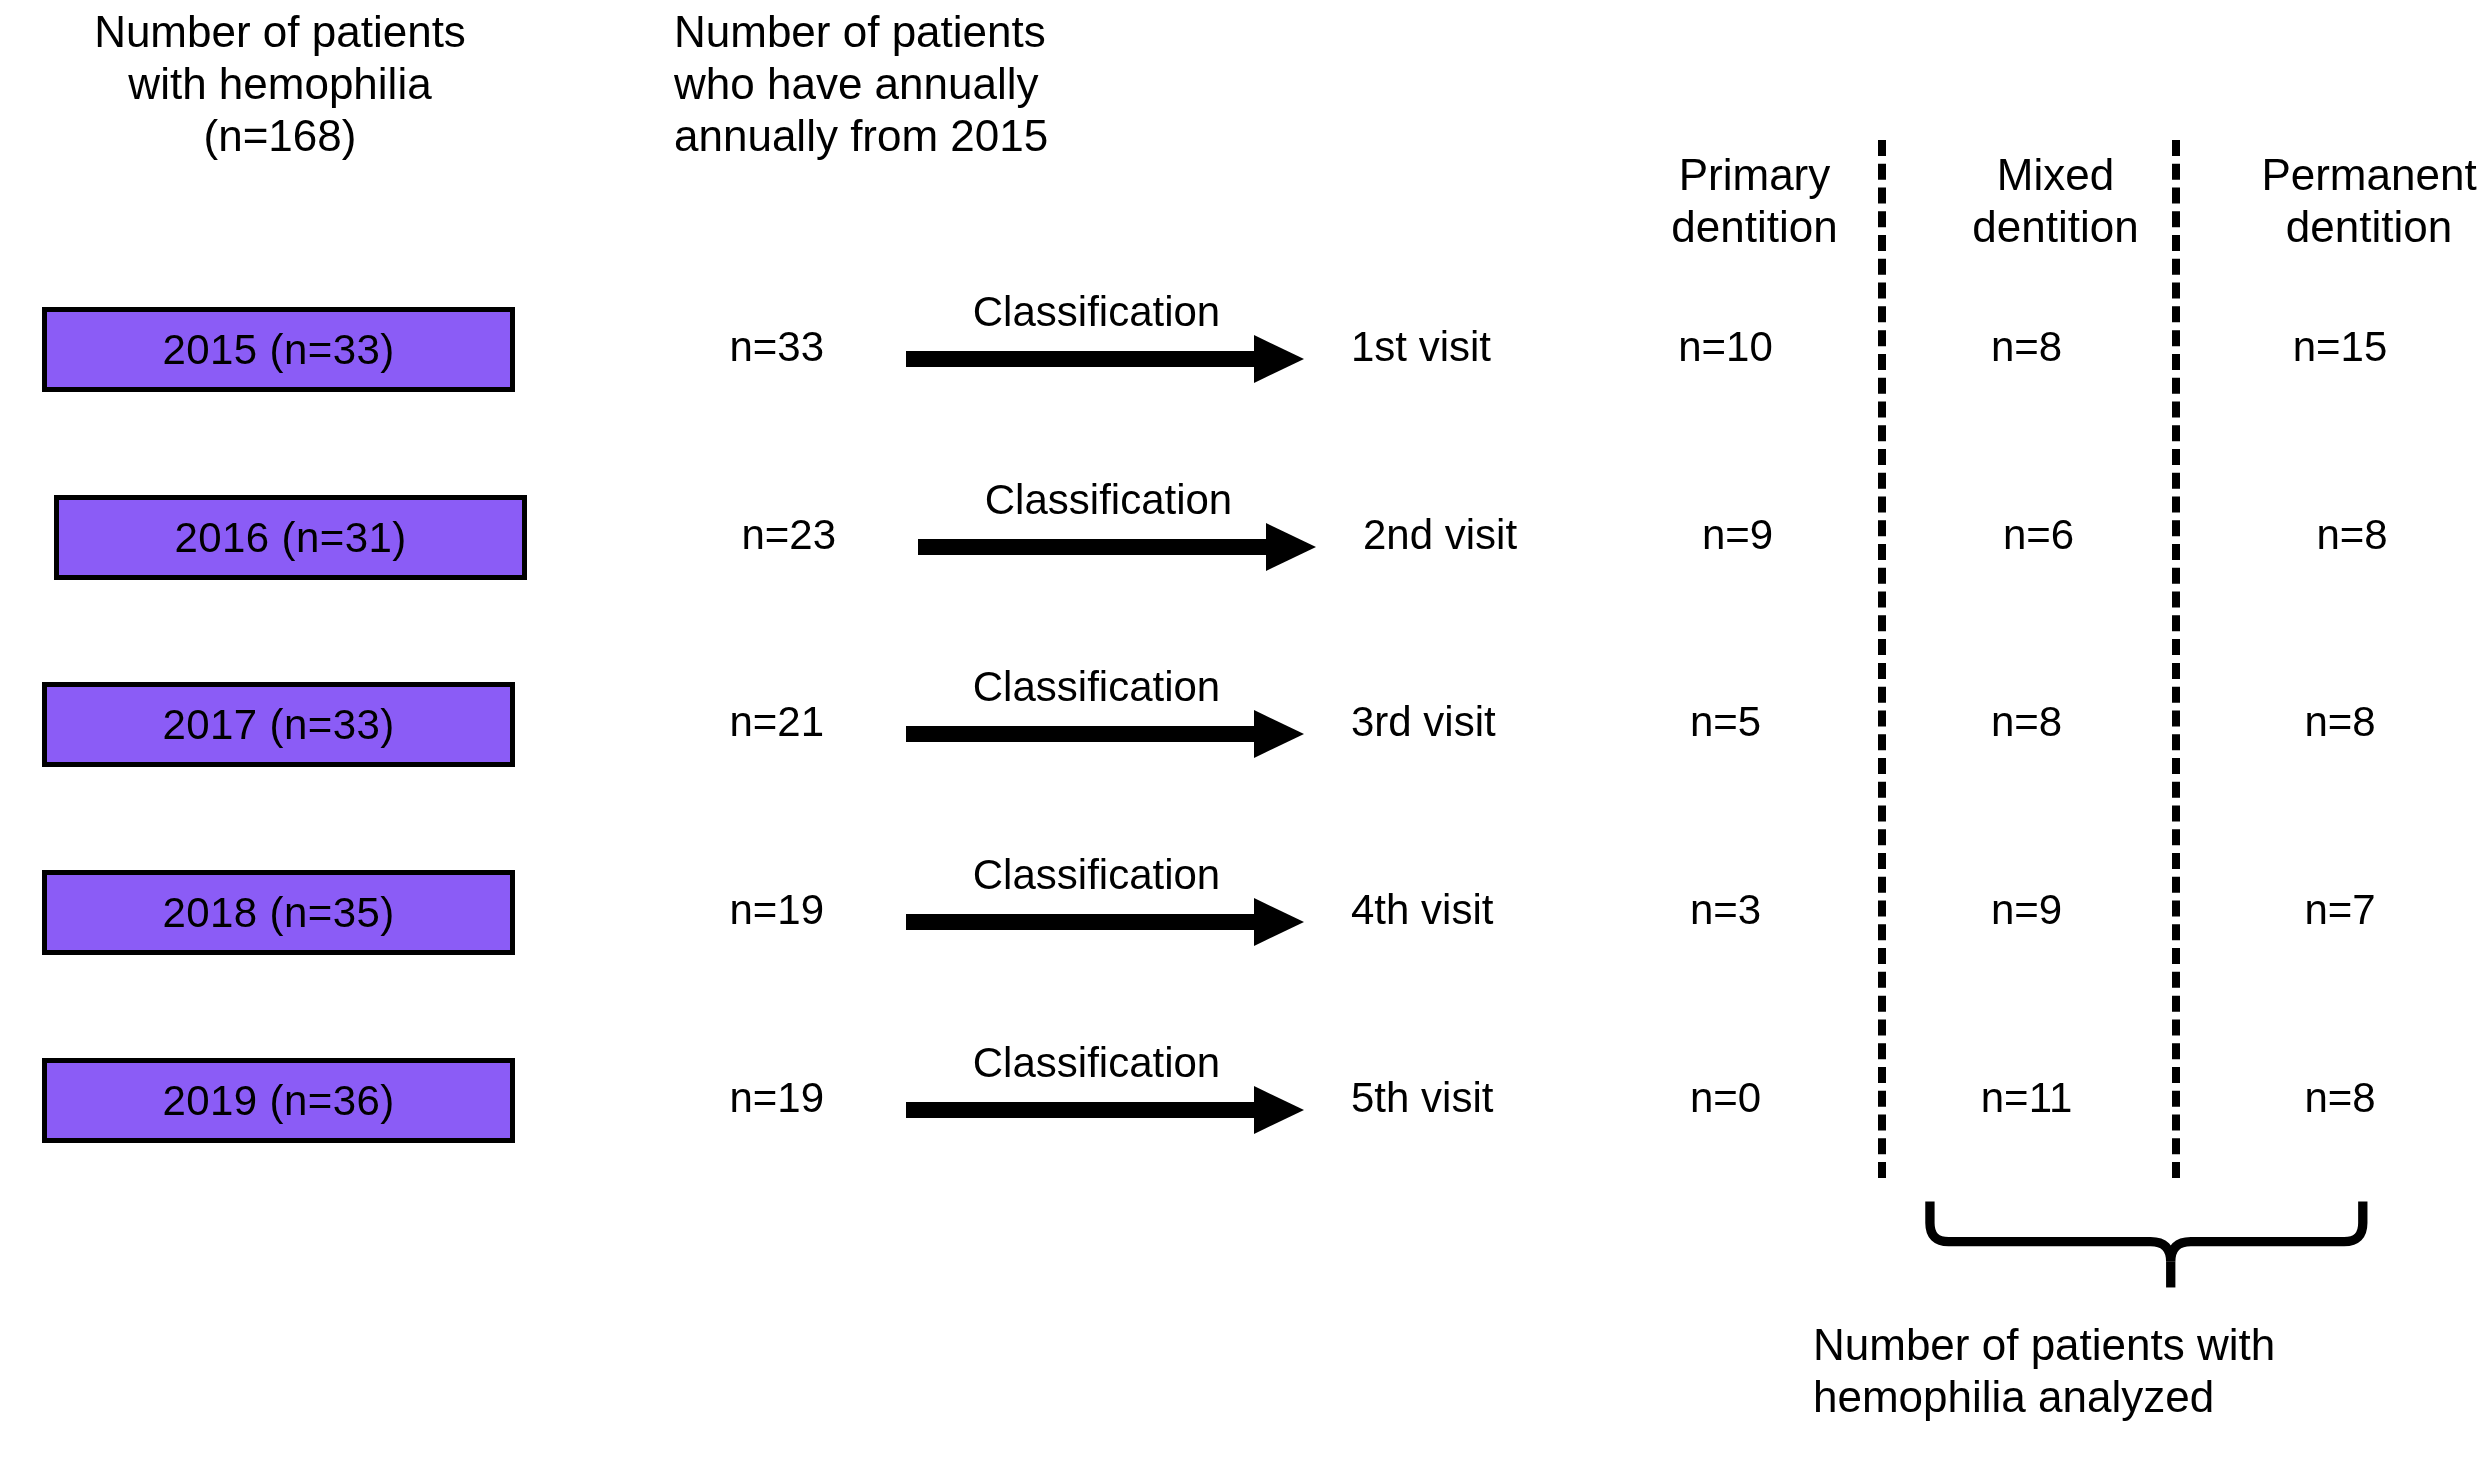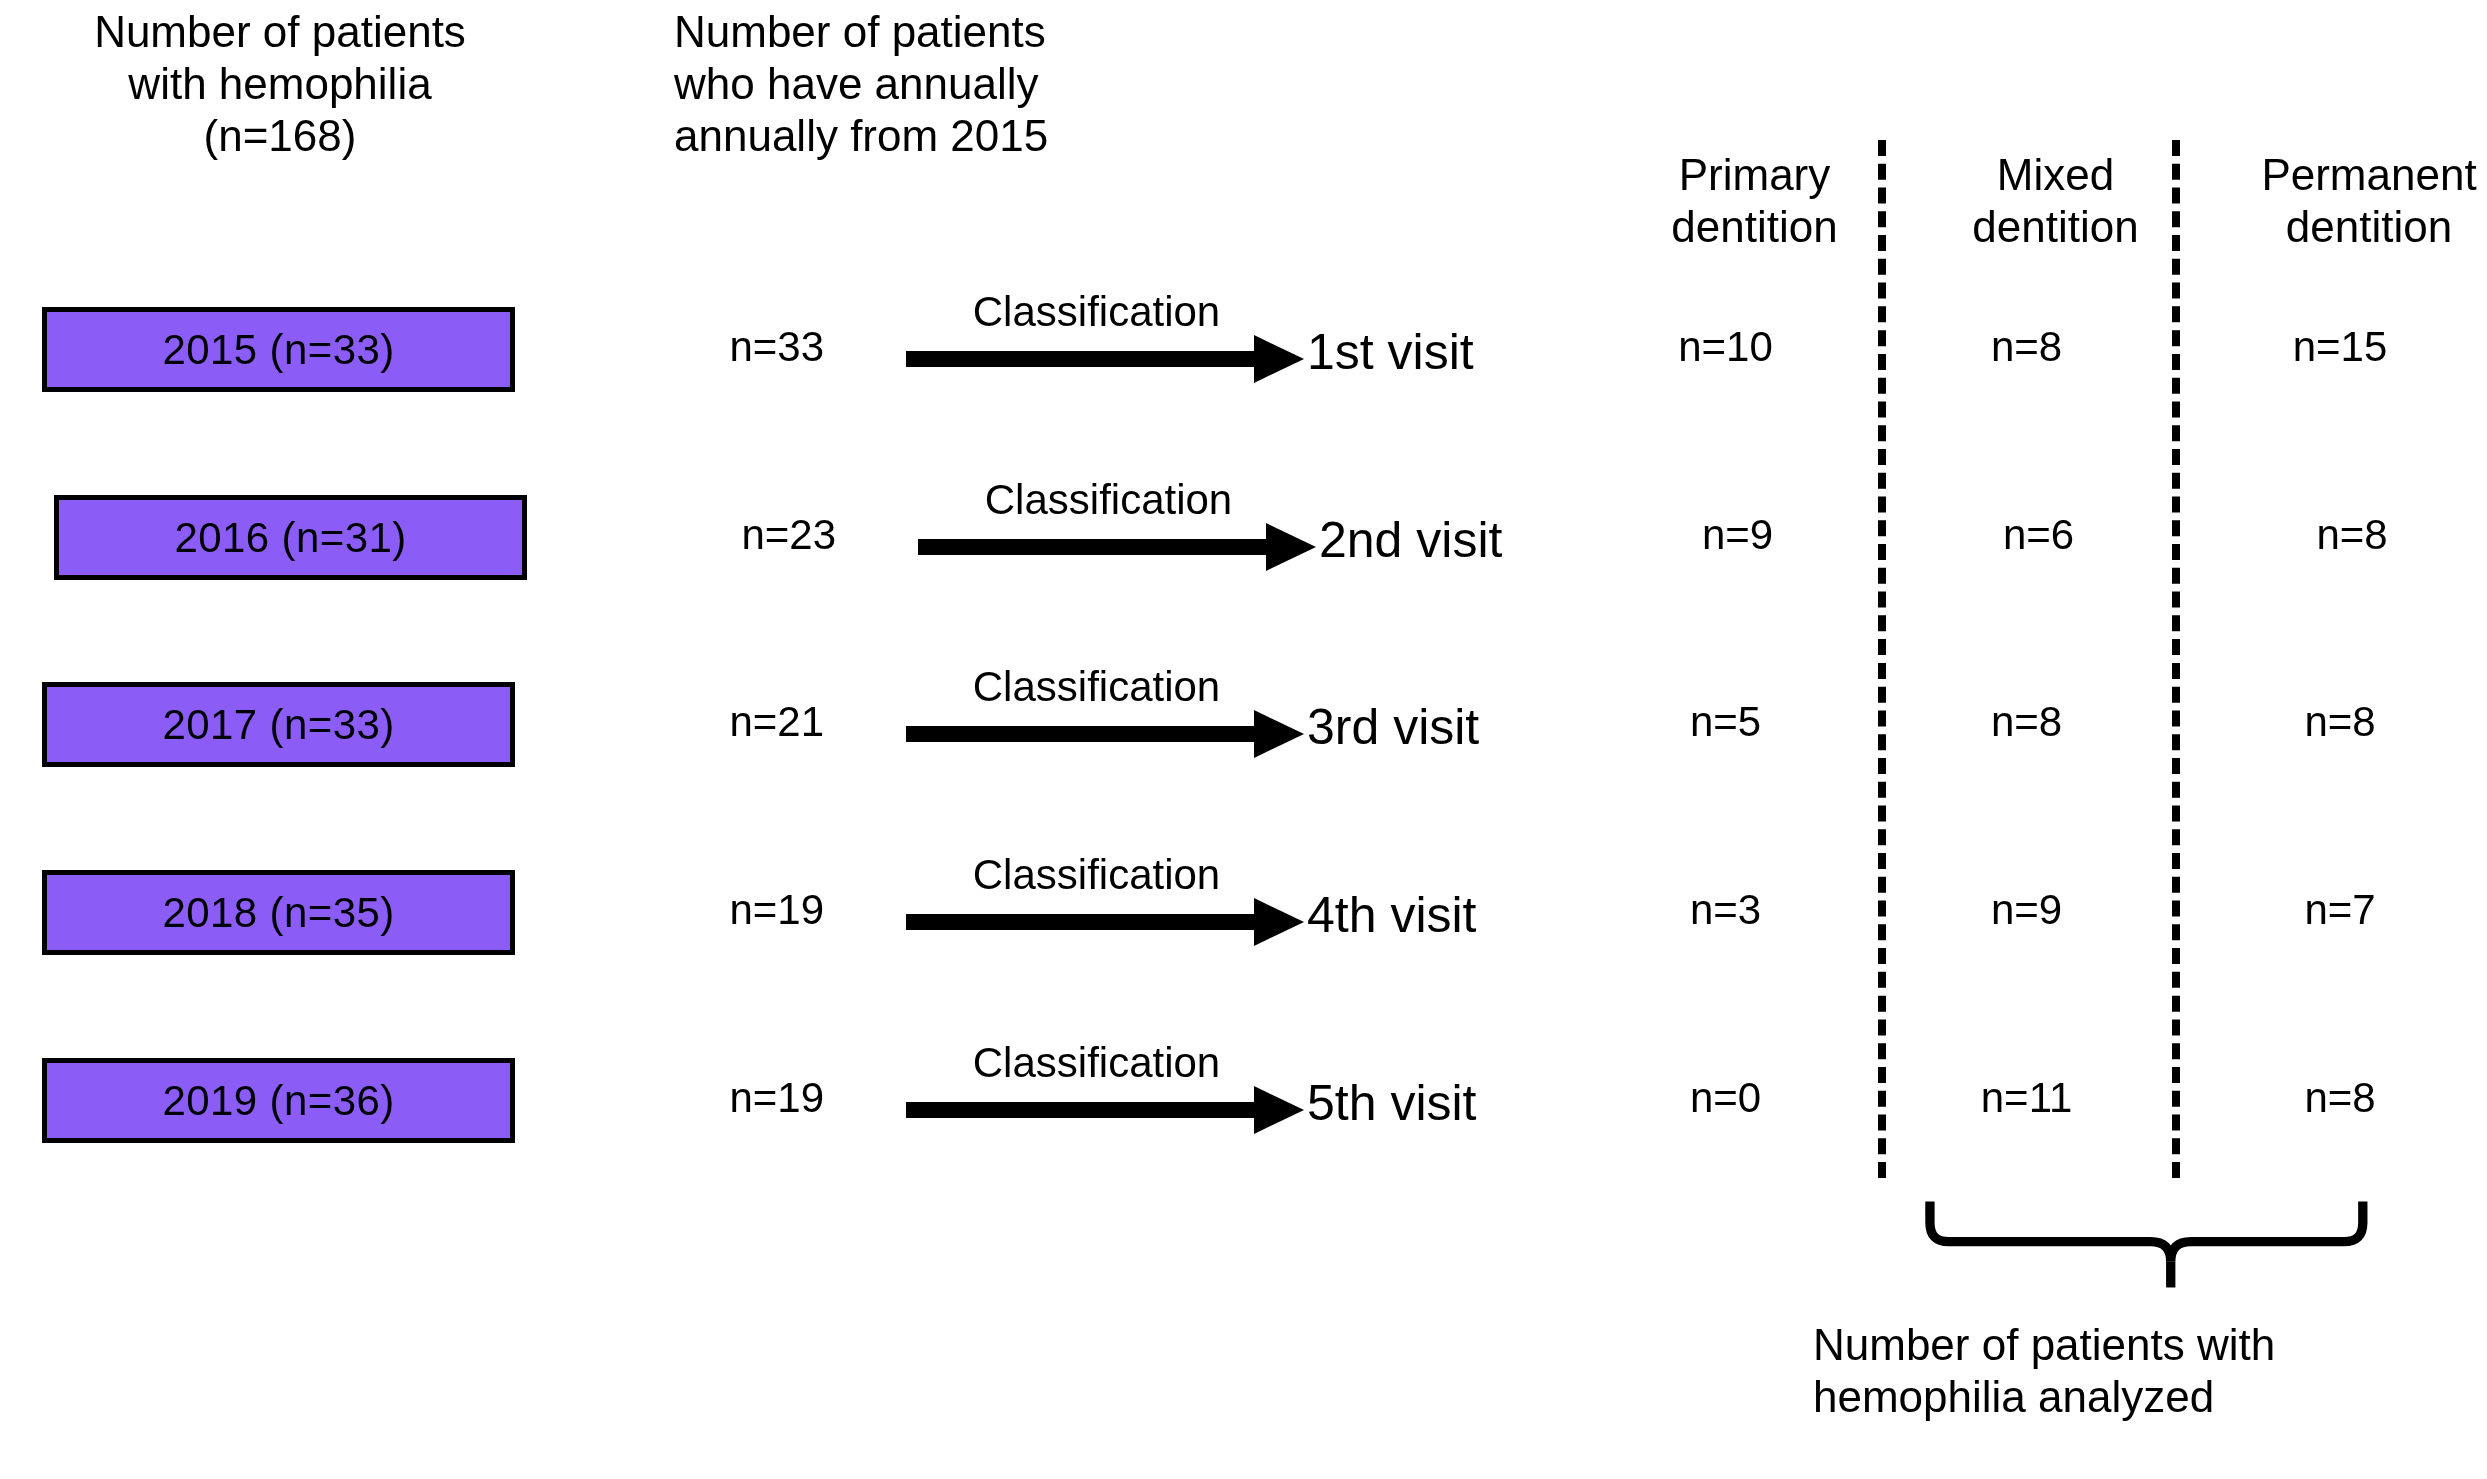--- a/index.html
+++ b/index.html
@@ -125,24 +125,24 @@
     width: 0;
     height: 0;
     border-top: 24px solid transparent;
     border-bottom: 24px solid transparent;
     border-left: 50px solid #000000;
   }
 
   
   .visit-label {
     position: absolute;
-    left: 1307px;
+    left: 1351px;
     top: 16px;
     width: 215px;
-    font-size: 50px;
+    font-size: 42px;
     text-align: left;
   }
 
   
   .dent-val {
     position: absolute;
     top: 16px;
     font-size: 42px;
     text-align: center;
   }

